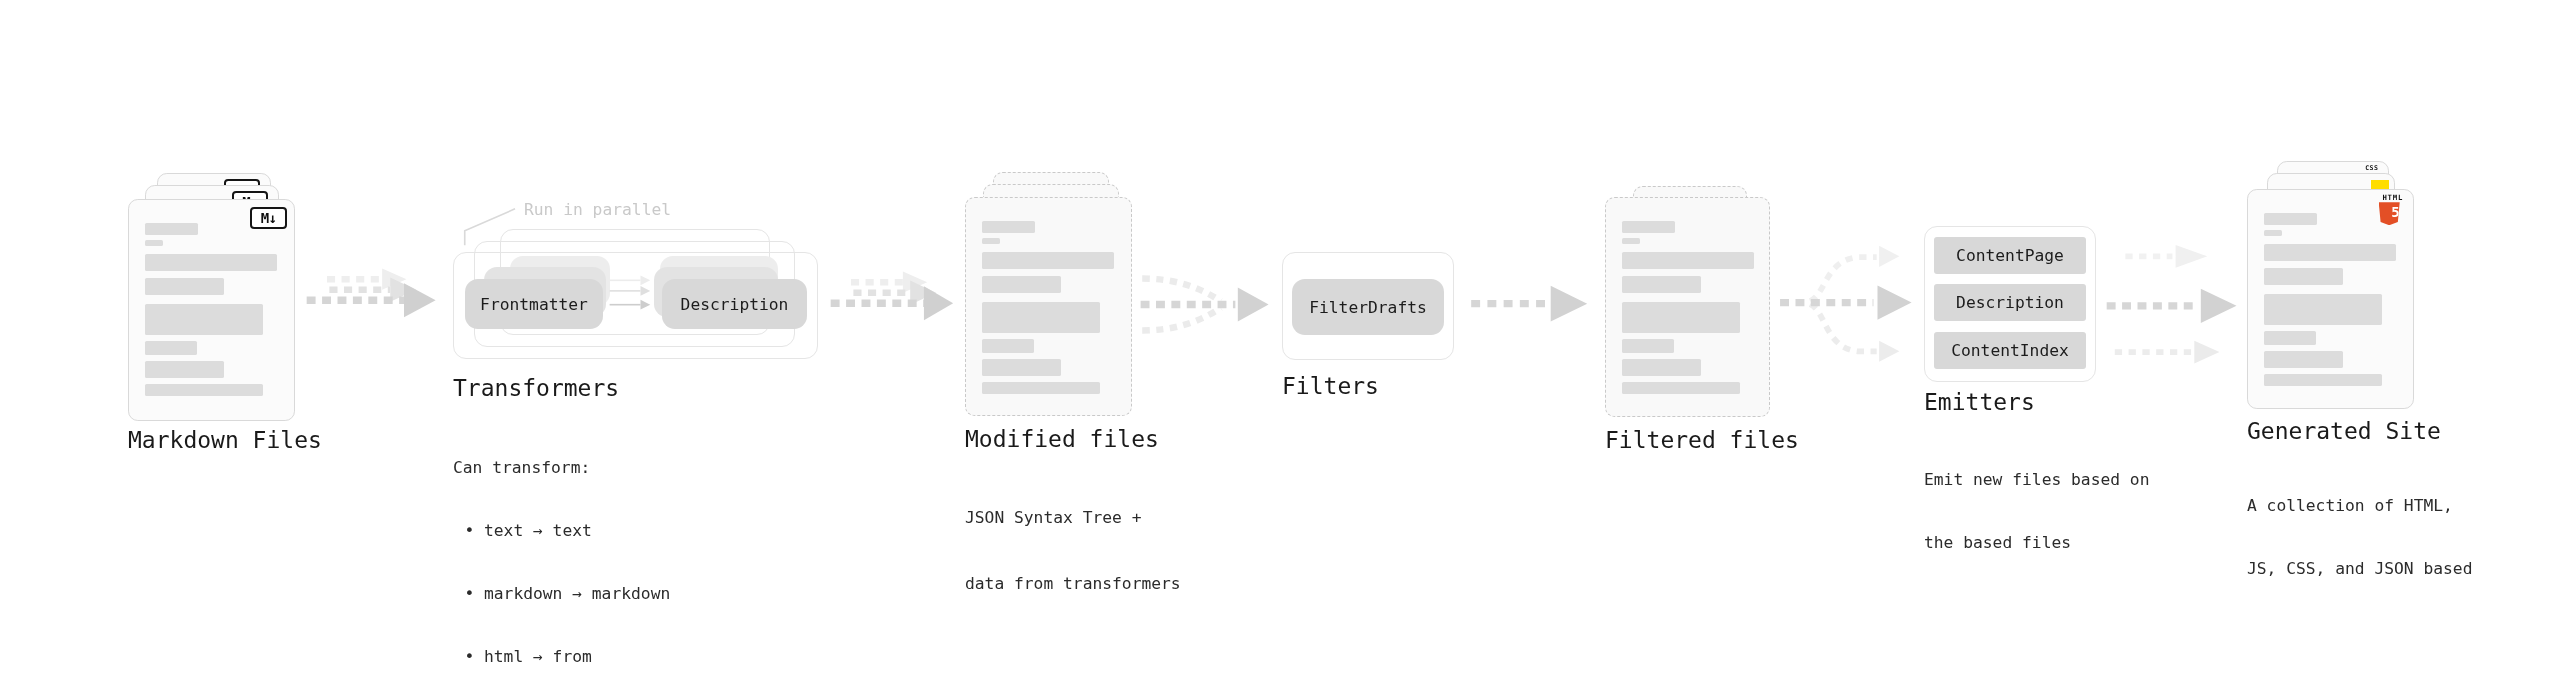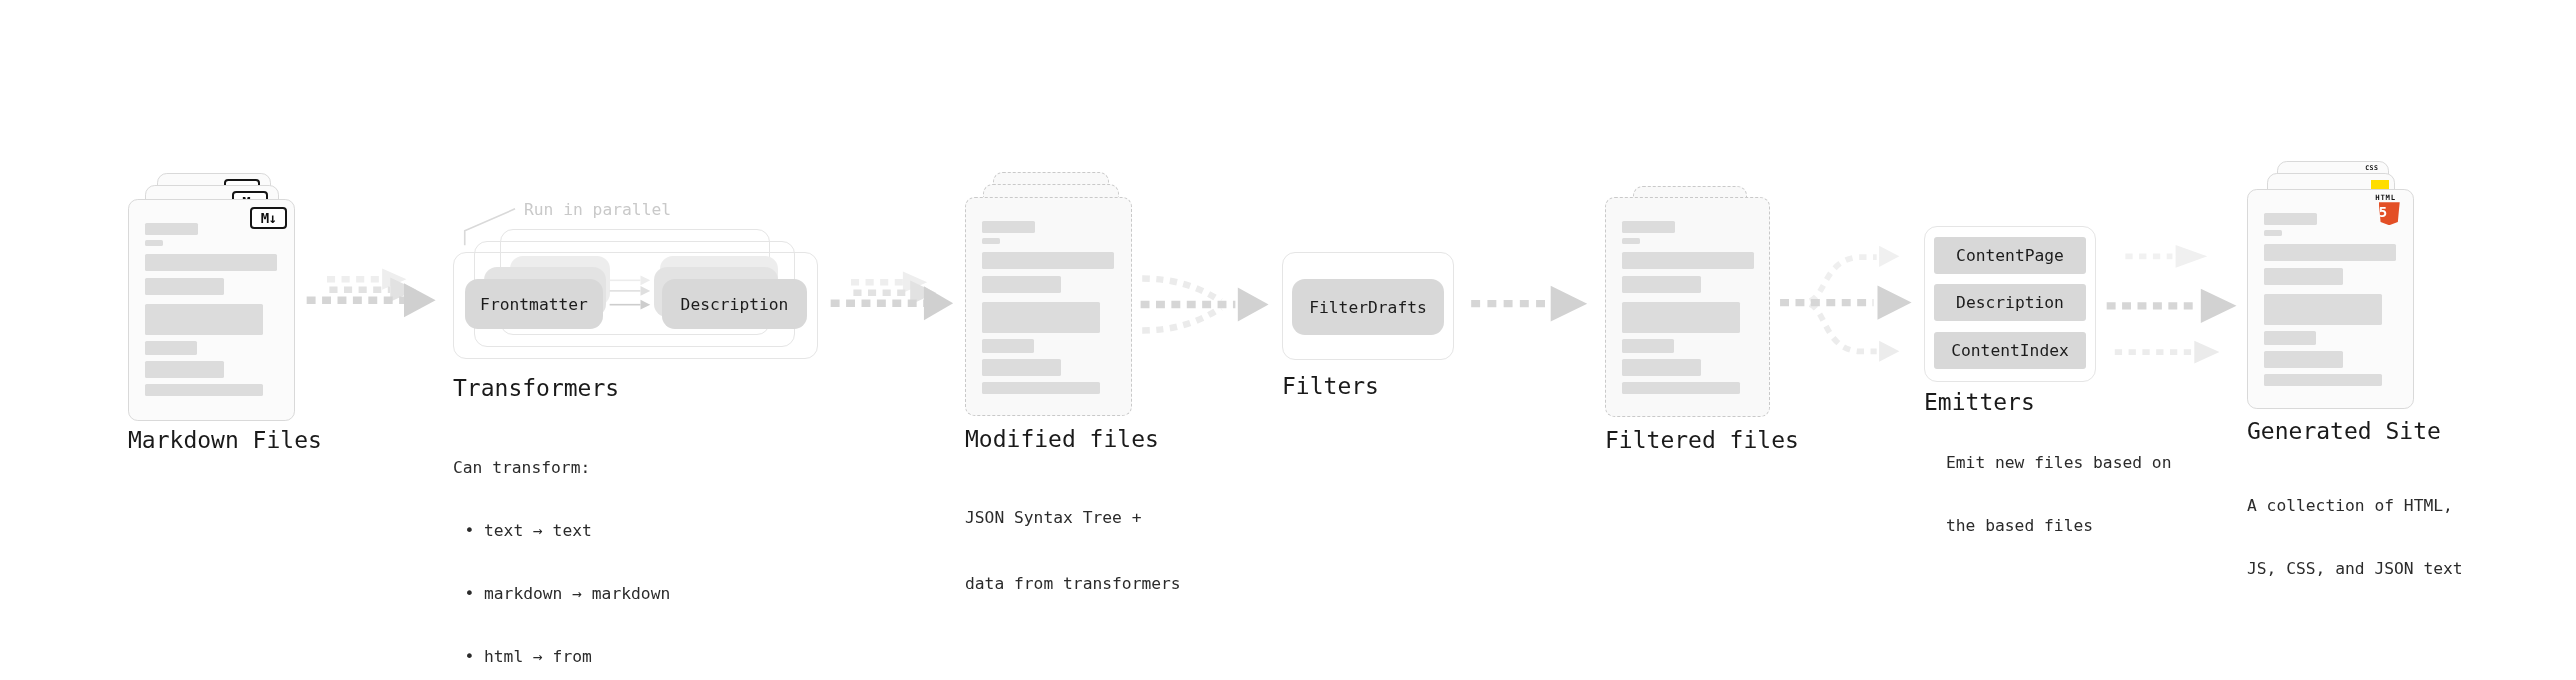--- a/index.html
+++ b/index.html
@@ -21,21 +21,21 @@
   .desc.lh27{line-height:22px;}
   .desc .indent{padding-left:11.4px;}
   .bar{position:absolute;left:16.3px;background:#dcdcdc;border-radius:1.6px;}
   .md-badge{position:absolute;top:6.5px;right:7.3px;width:32.5px;height:18.7px;border:2.4px solid #151515;border-radius:4.1px;
             background:#fff;color:#111;font-weight:700;font-size:14px;line-height:18.7px;text-align:center;letter-spacing:-0.8px;}
   .callout-label{position:absolute;font-size:16.3px;line-height:19.5px;color:#c9c9c9;white-space:pre;}
   .css-badge{position:absolute;top:3.3px;right:6.5px;width:19.5px;text-align:center;}
   .css-badge .txt{font-size:6.5px;font-weight:800;line-height:6.5px;color:#111;letter-spacing:0.4px;}
   .css-badge .bar-blue{width:18px;height:2.4px;margin:0.8px auto 0;}
   .js-badge{position:absolute;top:5.7px;right:4.9px;width:18px;height:9.8px;}
-  .html5-badge{position:absolute;top:4.1px;right:9.8px;width:28px;text-align:left;}
+  .html5-badge{position:absolute;top:4.1px;right:9.8px;width:28px;text-align:right;}
   .html5-badge .txt{font-size:7.3px;font-weight:800;line-height:7.3px;color:#111;letter-spacing:0.8px;}
   .html5-badge .shield{width:21px;height:23px;margin:0.8px auto 0;color:#fff;font-weight:700;font-size:14px;line-height:21px;
        clip-path:polygon(0 0,100% 0,91% 86%,50% 100%,9% 86%);}
   svg{position:absolute;overflow:visible;}
 </style>
 </head>
 <body>
 
 <div id="canvas">
 
@@ -182,21 +182,21 @@
     <polygon points="127,124 152,137 127,150" fill="#ececec"></polygon>
     <line x1="5" y1="77" x2="120" y2="77" stroke="#d6d6d6" stroke-width="9" stroke-dasharray="11 8"></line>
     <polygon points="125,56 167,77 125,98" fill="#d2d2d2"></polygon>
   </svg>
 
   <div class="obox" style="left:1924px;top:226px;width:172px;height:156px;"></div>
   <div class="pill small" style="left:1934px;top:237px;width:152px;height:37px;">ContentPage</div>
   <div class="pill small" style="left:1934px;top:284px;width:152px;height:37px;">Description</div>
   <div class="pill small" style="left:1934px;top:332px;width:152px;height:37px;">ContentIndex</div>
   <div class="label" style="left:1924px;top:388px;">Emitters</div>
-  <div class="desc" style="left:1924px;top:410px;margin-left:22px;">
+  <div class="desc" style="left:1924px;top:427px;">
     <div>Emit new files based on</div>
     <div>the based files</div>
   </div>
 
   <svg style="left:2101px;top:240px;" width="142" height="126" viewBox="0 0 175 155">
     <g>
       <line x1="30" y1="20" x2="88" y2="20" stroke="#f1f1f1" stroke-width="7" stroke-dasharray="9 8"></line>
       <polygon points="92,6 131,20 92,34" fill="#f0f0f0"></polygon>
     </g>
     <g>
@@ -228,17 +228,17 @@
       <div class="bar" style="top: 54px; width: 132px; height: 17px;"></div>
       <div class="bar" style="top: 78px; width: 79px; height: 17px;"></div>
       <div class="bar" style="top: 104px; width: 118px; height: 31px;"></div>
       <div class="bar" style="top: 141px; width: 52px; height: 14px;"></div>
       <div class="bar" style="top: 161px; width: 79px; height: 17px;"></div>
       <div class="bar" style="top: 184px; width: 118px; height: 12.2px;"></div>
     </div>
   <div class="label" style="left:2247px;top:417px;">Generated Site</div>
   <div class="desc" style="left:2247px;top:453px;">
     <div>A collection of HTML,</div>
-    <div>JS, CSS, and JSON text</div>
+    <div>JS, CSS, and JSON based</div>
   </div>
 
 </div>
 
 
 </body></html>

